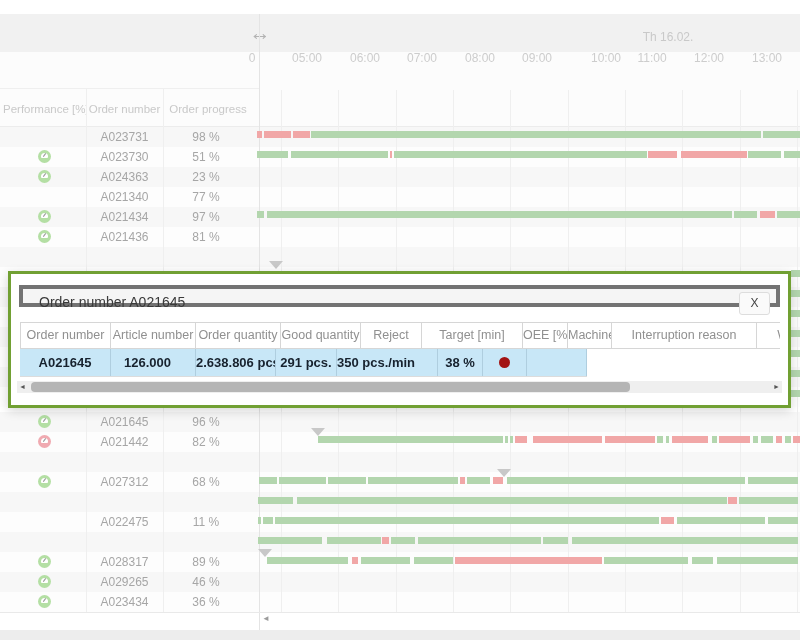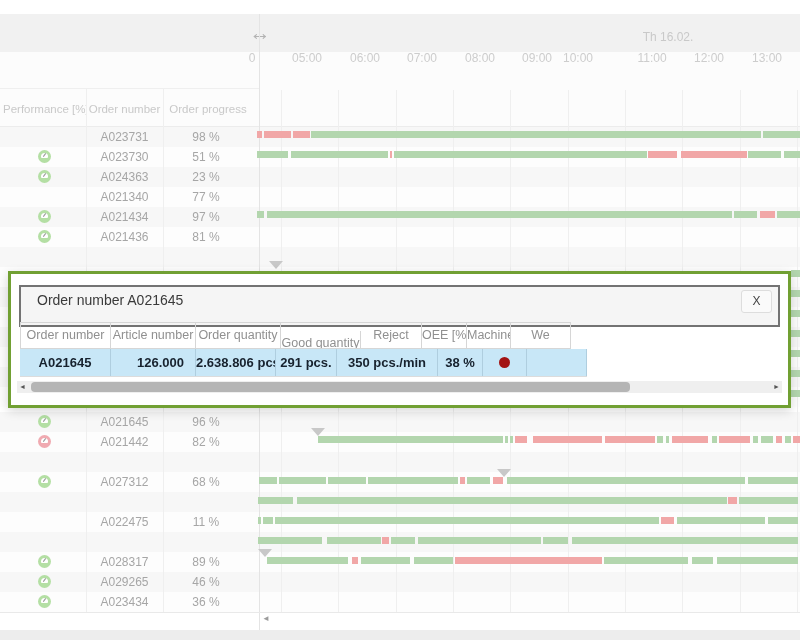--- a/index.html
+++ b/index.html
@@ -44,40 +44,40 @@
   
   .bar-seg{position:absolute;height:7px;cursor:pointer;}
   .bar-seg.g{background:#b3d6ae;}
   .bar-seg.r{background:#f1a7a7;}
   .tri{position:absolute;width:0;height:0;border-left:7px solid transparent;
        border-right:7px solid transparent;border-top:8px solid #c8c8c8;cursor:pointer;}
   .sliver{position:absolute;left:791px;width:9px;height:7px;background:#b3d6ae;}
   
   .popup{position:absolute;left:8px;top:271px;width:777px;height:131px;background:#fff;
          border:3px solid #71a033;box-shadow:0 3px 10px rgba(0,0,0,.16);z-index:20;}
-  .popup-titlebar{position:absolute;left:8px;top:11px;width:761px;height:42px;background:#f5f5f5;
-         border:2px solid #737373;box-sizing:border-box;padding-left:46px;}
+  .popup-titlebar{position:absolute;left:8px;top:11px;width:761px;height:22px;background:#f5f5f5;
+         border:4px solid #737373;box-sizing:border-box;padding-left:46px;}
   .popup-title{position:absolute;left:16px;top:0;height:27px;line-height:27px;font-size:14px;
          color:#3a3a3a;white-space:nowrap;}
   .popup-close{position:absolute;right:6px;top:3px;width:29px;height:21px;background:#fafafa;
          border:1px solid #ddd;border-radius:3px;font-size:12px;color:#444;text-align:center;
          line-height:21px;cursor:pointer;}
   .ptable{position:absolute;left:9px;top:48px;width:760px;height:55px;overflow:hidden;}
   .prow{position:absolute;left:0;display:flex;}
   .prow-head{top:0;height:27px;border-top:1px solid #d6d6d6;border-bottom:1px solid #d6d6d6;
          box-sizing:border-box;}
   .prow-data{top:27px;height:28px;background:#c8e7f7;border-bottom:1px solid #dcdcdc;
          box-sizing:border-box;}
   .pcell{flex:none;box-sizing:border-box;overflow:hidden;white-space:nowrap;}
   .prow-head .pcell{font-size:12.5px;color:#909090;line-height:25px;text-align:center;
          border-right:1px solid #d6d6d6;}
   .prow-head .pcell:first-child{border-left:1px solid #d6d6d6;}
   .prow-data .pcell{font-size:13px;font-weight:600;color:#17222e;line-height:27px;
          text-align:center;border-right:1px solid rgba(120,150,170,.30);}
-  .pcell.num{text-align:right;padding-right:11px;}
+  .pcell.num{text-align:right;padding-right:24px;}
   .status-dot{display:inline-block;width:11px;height:11px;border-radius:50%;background:#a21414;
          vertical-align:middle;margin-top:-2px;}
   .pscroll{position:absolute;left:6px;top:107px;width:765px;height:12px;background:#efefef;}
   .pscroll-thumb{position:absolute;left:14px;top:1px;width:599px;height:10px;background:#b5b5b5;
          border-radius:4px;cursor:grab;}
   .pscroll-left{position:absolute;left:2px;top:2px;font-size:7px;color:#555;cursor:pointer;}
   .pscroll-right{position:absolute;right:2px;top:2px;font-size:7px;color:#555;cursor:pointer;}
 </style>
 </head>
 <body>
@@ -134,21 +134,21 @@
       <div class="gridline" style="left: 740px;"></div>
       <div class="gridline" style="left: 797px;"></div>
     </div>
   <div id="hours">
       <div class="hour-label" style="left: 252px;">0</div>
       <div class="hour-label" style="left: 307px;">05:00</div>
       <div class="hour-label" style="left: 365px;">06:00</div>
       <div class="hour-label" style="left: 422px;">07:00</div>
       <div class="hour-label" style="left: 480px;">08:00</div>
       <div class="hour-label" style="left: 537px;">09:00</div>
-      <div class="hour-label" style="left: 578px;">10:00</div>
+      <div class="hour-label" style="left: 606px;">10:00</div>
       <div class="hour-label" style="left: 652px;">11:00</div>
       <div class="hour-label" style="left: 709px;">12:00</div>
       <div class="hour-label" style="left: 767px;">13:00</div>
     </div>
   <div class="colline" style="left:86px;"></div>
   <div class="colline" style="left:163px;"></div>
   <div class="vdivider"></div>
   <div id="orders">
       <div class="lt-row" style="top: 127px;">
         <div class="lt-cell lt-perf"></div>
@@ -305,24 +305,26 @@
   <div class="popup">
     <div class="popup-titlebar">
       <div class="popup-title">Order number A021645</div>
       <div class="popup-close">X</div>
     </div>
     <div class="ptable">
       <div class="prow prow-head">
         <div class="pcell" style="width:91px;">Order number</div>
         <div class="pcell" style="width:85px;">Article number</div>
         <div class="pcell" style="width:85px;">Order quantity</div>
-        <div class="pcell" style="width:80px;margin-top:8px;">Good quantity</div>
+        <div class="pcell" style="width:80px;">Good quantity</div>
         <div class="pcell" style="width:61px;">Reject</div>
+        <div class="pcell" style="width:101px;">Target [min]</div>
         <div class="pcell" style="width:45px;">OEE [%]</div>
         <div class="pcell" style="width:44px;">Machine</div>
+        <div class="pcell" style="width:145px;">Interruption reason</div>
         <div class="pcell" style="width:60px;">We</div>
       </div>
       <div class="prow prow-data">
         <div class="pcell" style="width:91px;">A021645</div>
         <div class="pcell num" style="width:85px;">126.000</div>
         <div class="pcell num" style="width:80px;">2.638.806 pcs.</div>
         <div class="pcell" style="width:61px;">291 pcs.</div>
         <div class="pcell num" style="width:101px;">350 pcs./min</div>
         <div class="pcell" style="width:45px;">38 %</div>
         <div class="pcell" style="width:44px;"><span class="status-dot" style="background: rgb(162, 20, 20);"></span></div>

